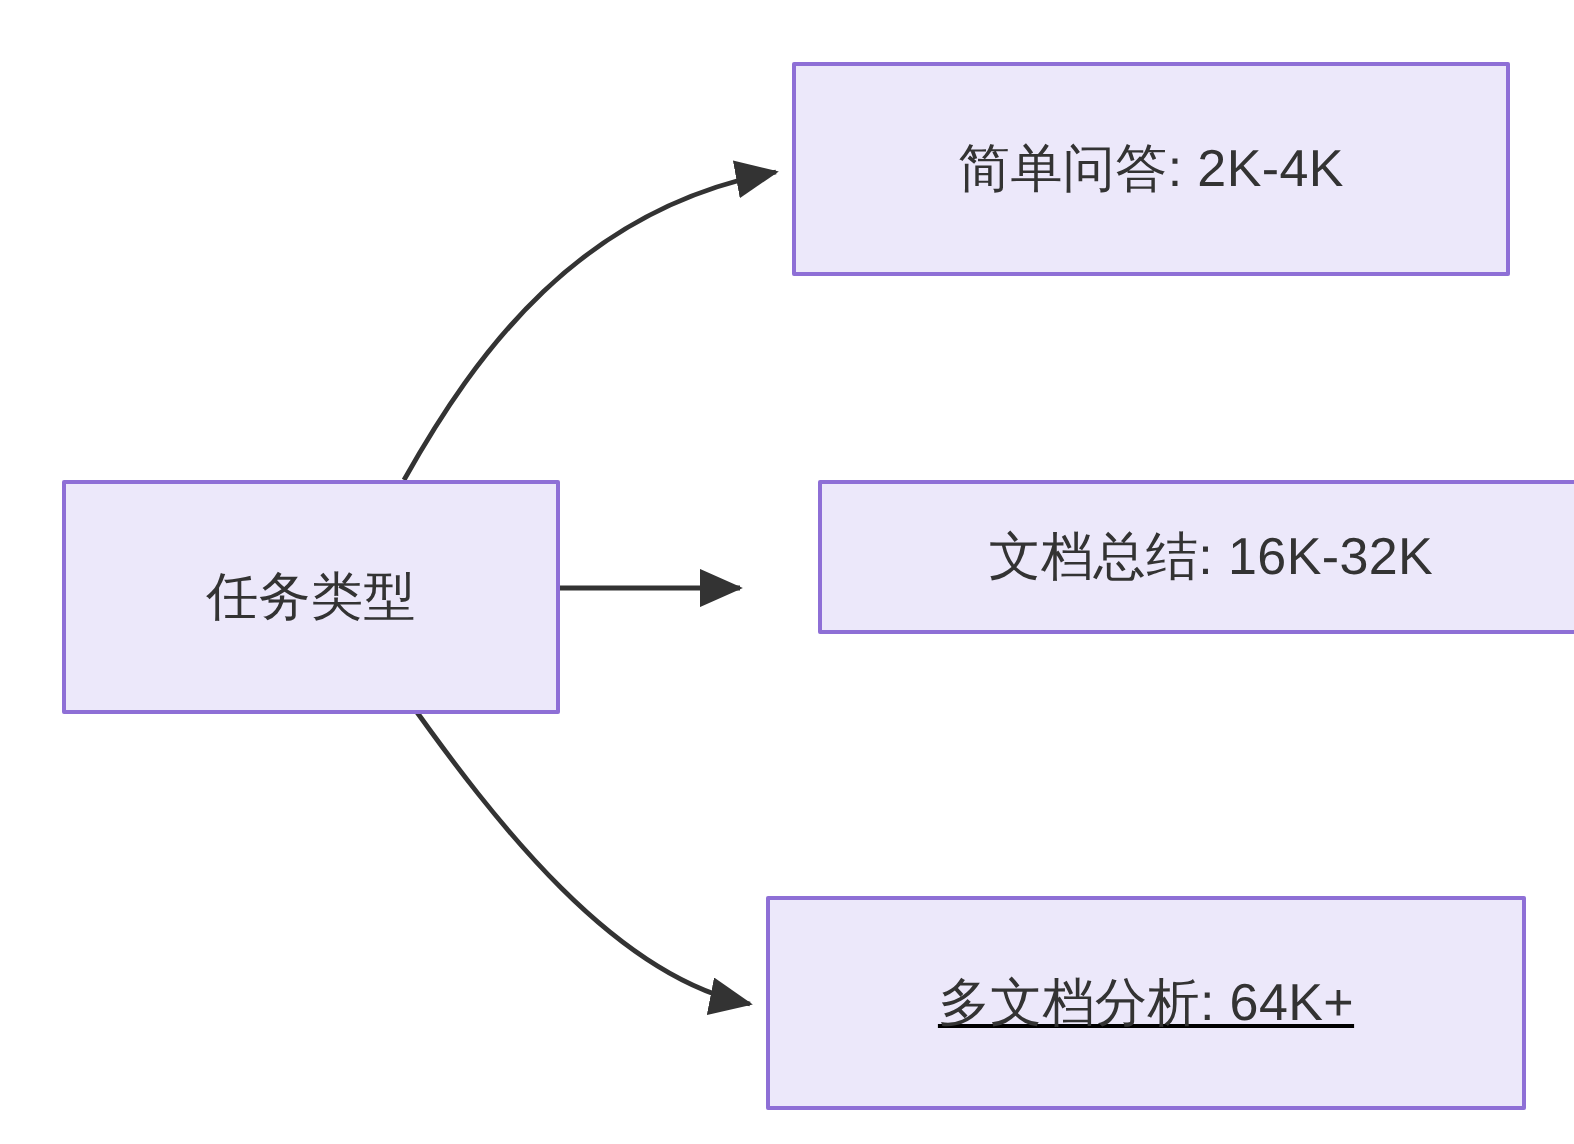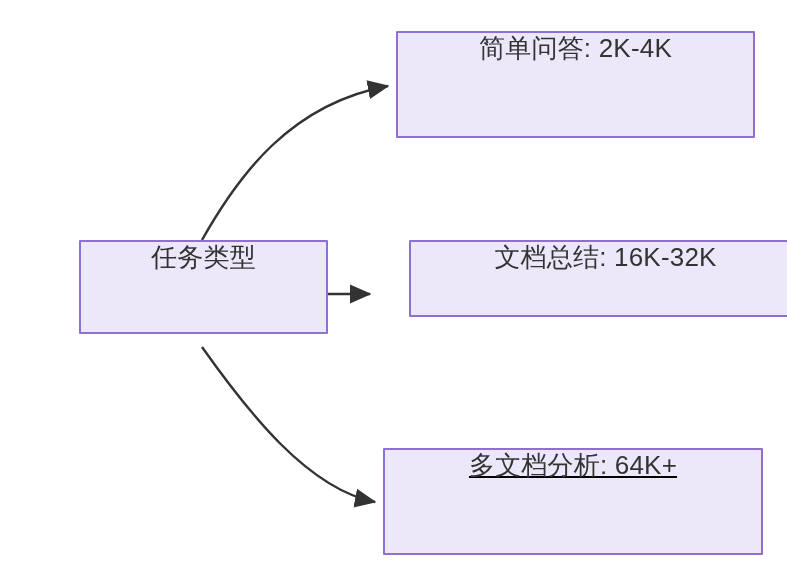--- a/index.html
+++ b/index.html
@@ -34,40 +34,40 @@
     pointer-events: none;
   }
 
   .flow-node {
     position: absolute;
     box-sizing: border-box;
     background: #ECE8FA;
     border: 2.5px solid #8E6FD6;
     border-radius: 1px;
     display: flex;
+    align-items: center;
     justify-content: center;
     text-align: center;
   }
 
   .flow-node .node-label {
     color: #333333;
     font-size: 26px;
     line-height: 1.2;
     font-weight: 400;
     letter-spacing: 0.2px;
     white-space: nowrap;
   }
 
   
   #node-root {
     left: 31px;
     top: 240px;
     width: 249px;
-    height: 94px;
-    margin-left: 48px;
+    height: 117px;
   }
 
   
   #node-branch-0 {
     left: 396px;
     top: 31px;
     width: 359px;
     height: 107px;
   }
   #node-branch-1 {

